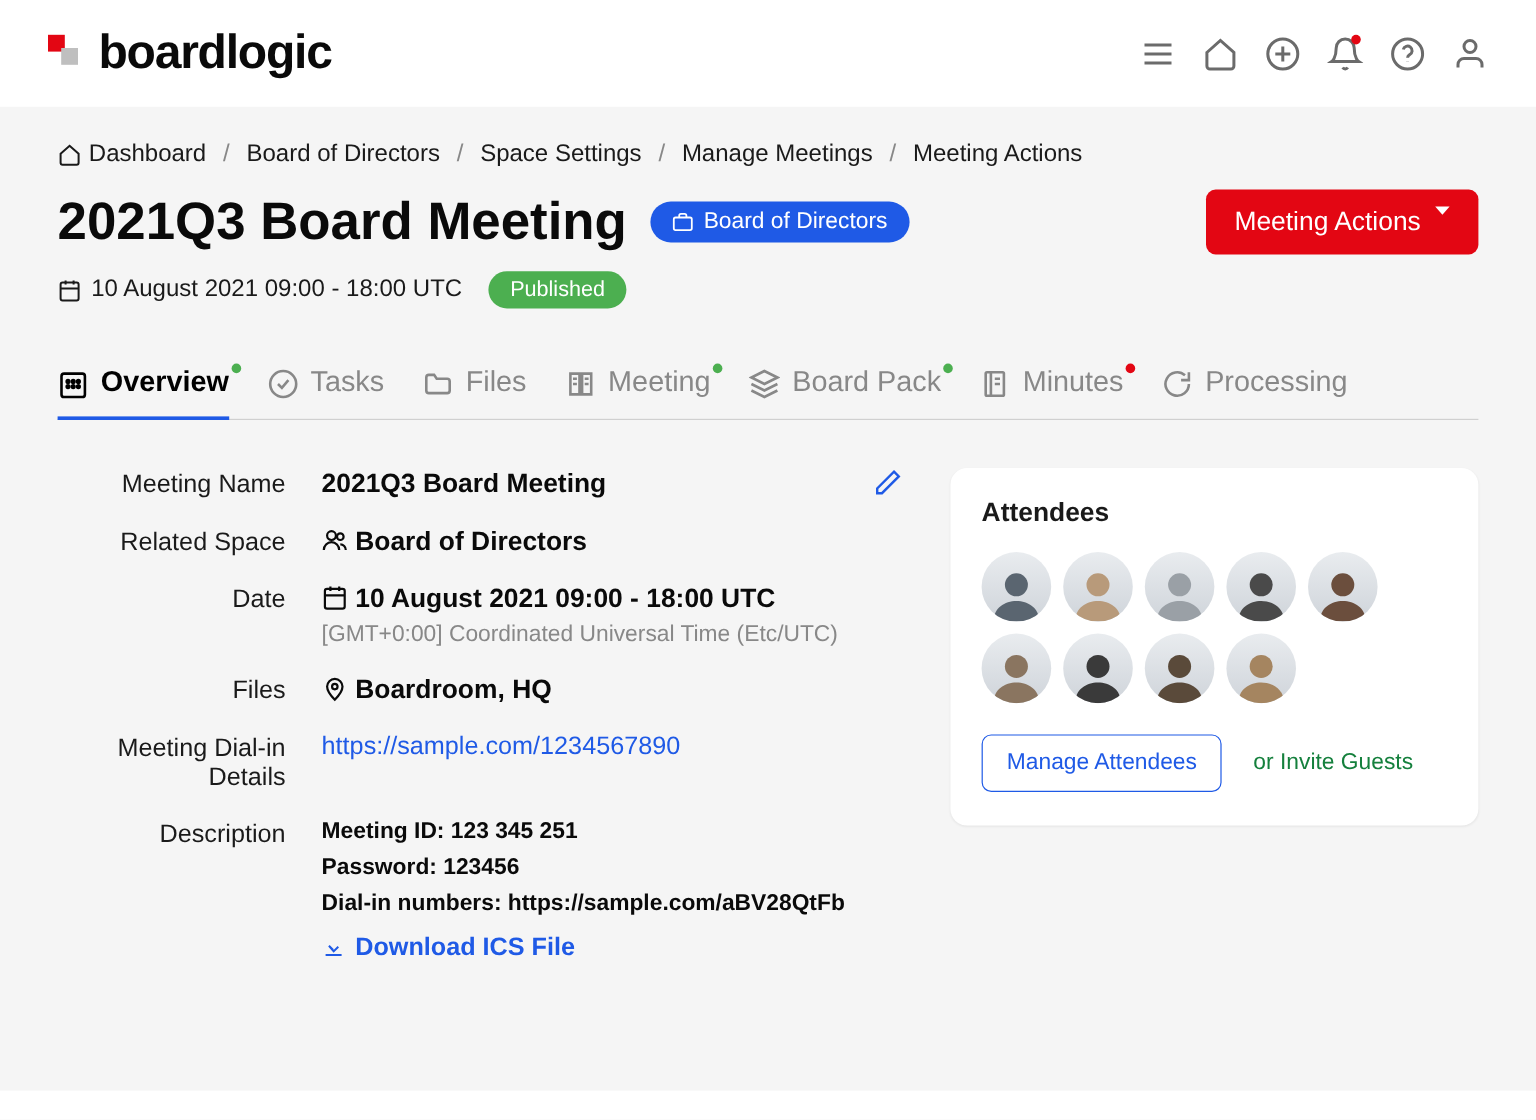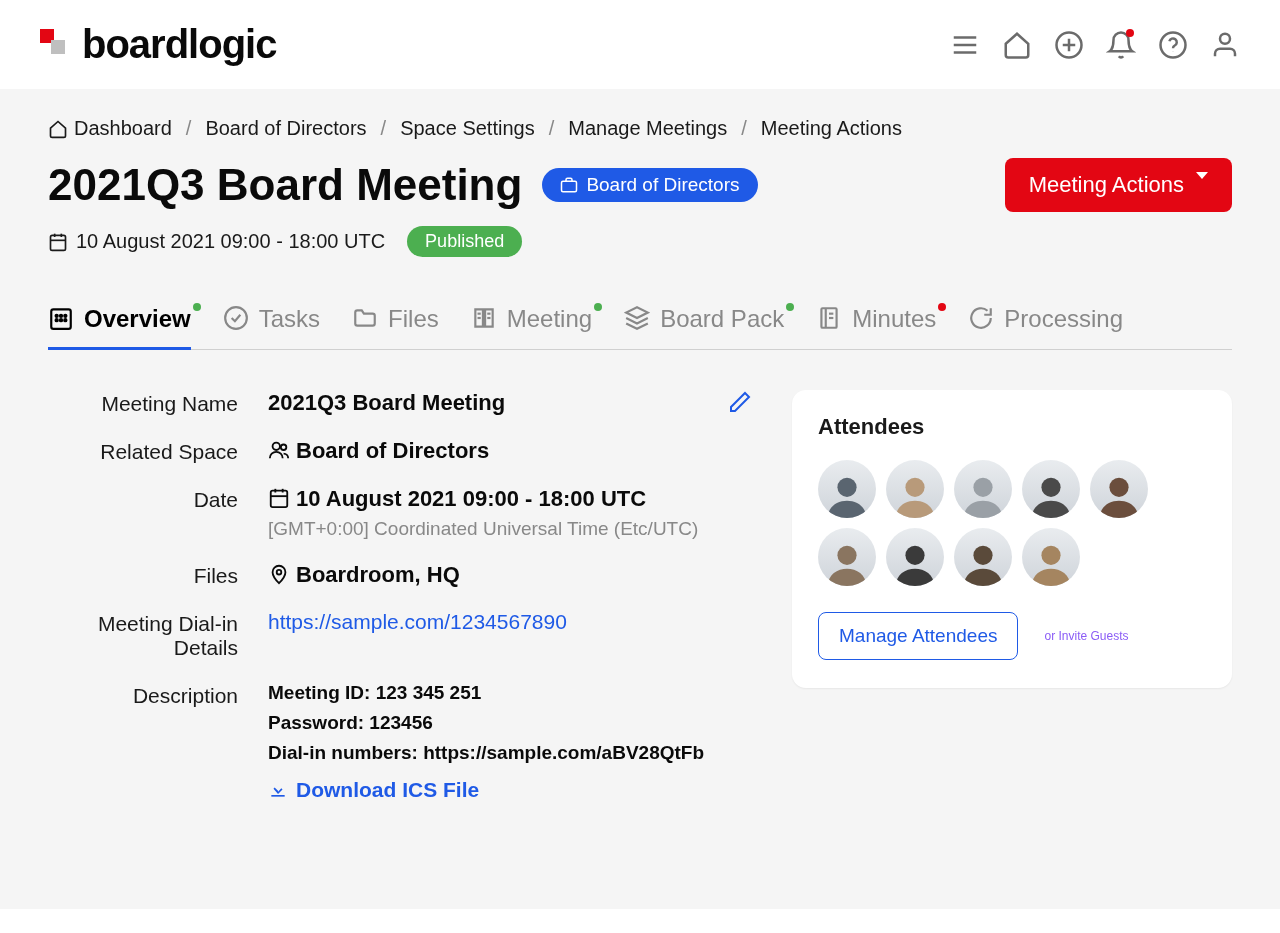--- a/index.html
+++ b/index.html
@@ -150,21 +150,21 @@
 }
 .tabs {
   display: flex;
   gap: 32px;
   border-bottom: 1px solid #d0d0d0;
   margin-bottom: 40px;
   flex-wrap: wrap;
 }
 .tab {
   display: flex;
-  align-items: flex-start;
+  align-items: flex-end;
   gap: 10px;
   padding: 0 0 16px 0;
   font-size: 24px;
   color: #888;
   cursor: pointer;
   position: relative;
 }
 .tab svg { width: 26px; height: 26px; }
 .tab.active {
   color: #000;
@@ -270,21 +270,21 @@
 .manage-btn {
   background: #fff;
   border: 1.5px solid #1f5ae6;
   color: #1f5ae6;
   border-radius: 8px;
   padding: 12px 20px;
   font-size: 19px;
   font-weight: 500;
   cursor: pointer;
 }
-.invite-link { color: #8b5cf6; font-size: 12px; cursor: pointer; }
+.invite-link { color: #15803d; font-size: 19px; cursor: pointer; }
 </style>
 </head>
 <body>
 
 <div class="topbar">
   <div class="logo">
     <div class="logo-mark">
       <div class="sq1"></div>
         <div class="sq2"></div>
     </div>

